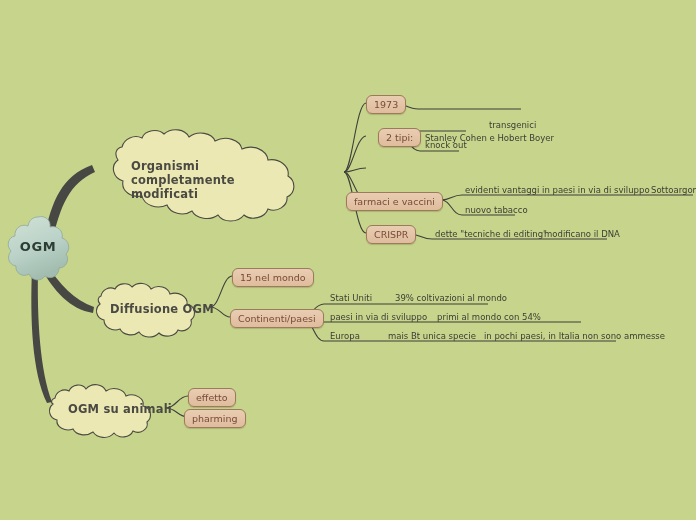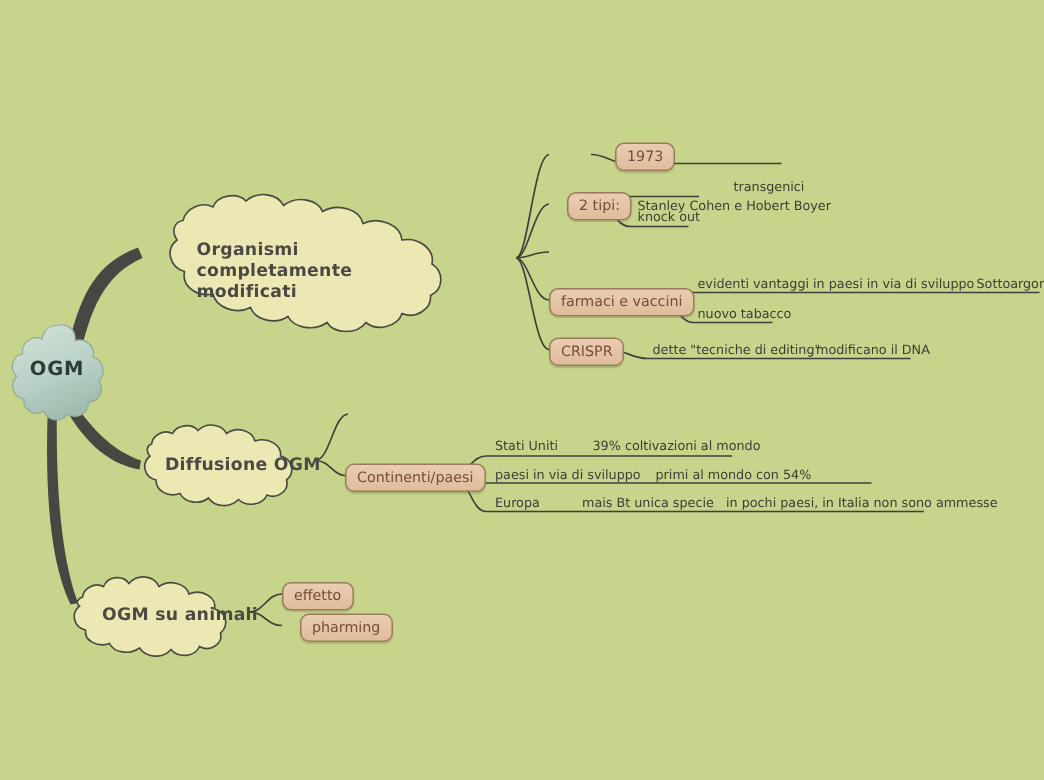--- a/index.html
+++ b/index.html
@@ -222,35 +222,36 @@
   </div>
 
   <div class="cloud-node" style="left:0;top:0;">
     <div class="cloud-text" style="left:110px; top:302px; width:120px;">Diffusione OGM</div>
   </div>
 
   <div class="cloud-node" style="left:0;top:0;">
     <div class="cloud-text" style="left:68px; top:402px; width:110px;">OGM su animali</div>
   </div>
 
-  <div class="pill" style="left:366px; top:95px;margin-left:44px;">1973</div>
+  <div class="pill" style="left:366px; top:95px;">1973</div>
 
   <div class="pill" style="left:378px; top:128px;">2 tipi:</div>
 
 
-  <div class="pill" style="left:366px; top:192px;text-align:right;">farmaci e vaccini</div>
+  <div class="pill" style="left:346px; top:192px;text-align:right;">farmaci e vaccini</div>
 
   <div class="pill" style="left:366px; top:225px;">CRISPR</div>
 
+  <div class="pill" style="left:232px; top:268px;">15 nel mondo</div>
 
   <div class="pill" style="left:230px; top:309px;">Continenti/paesi</div>
 
   <div class="pill" style="left:188px; top:388px;">effetto</div>
 
-  <div class="pill" style="left:200px; top:409px;">pharming</div>
+  <div class="pill" style="left:184px; top:409px;">pharming</div>
 
   <div class="leaf" style="left:425px; top:97px;margin-top:36px;">Stanley Cohen e Hobert Boyer</div>
 
   <div class="leaf" style="left:445px; top:120px;margin-left:44px;">transgenici</div>
 
   <div class="leaf" style="left:425px; top:140px;">knock out</div>
 
   <div class="leaf" style="left:465px; top:185px;">evidenti vantaggi in paesi in via di sviluppo</div>
 
   <div class="leaf" style="left:627px; top:185px;padding-left:24px;">Sottoargomento</div>

